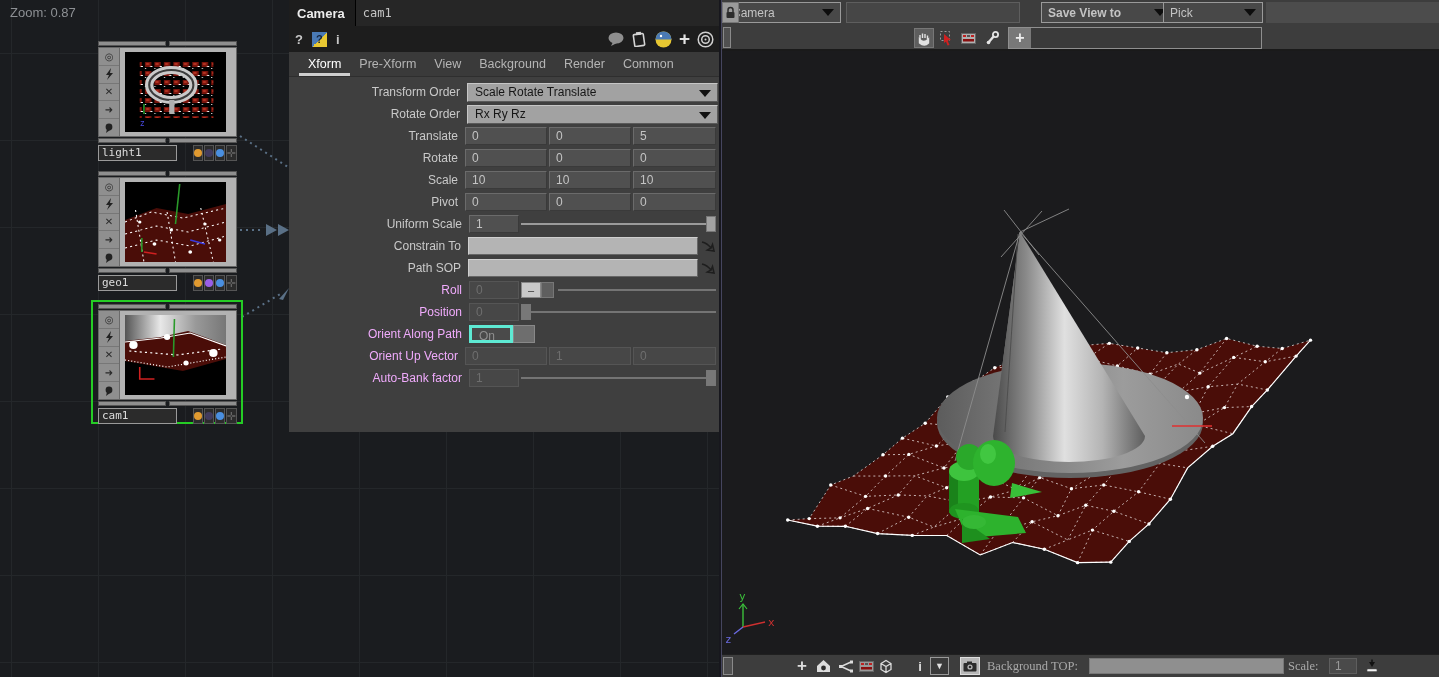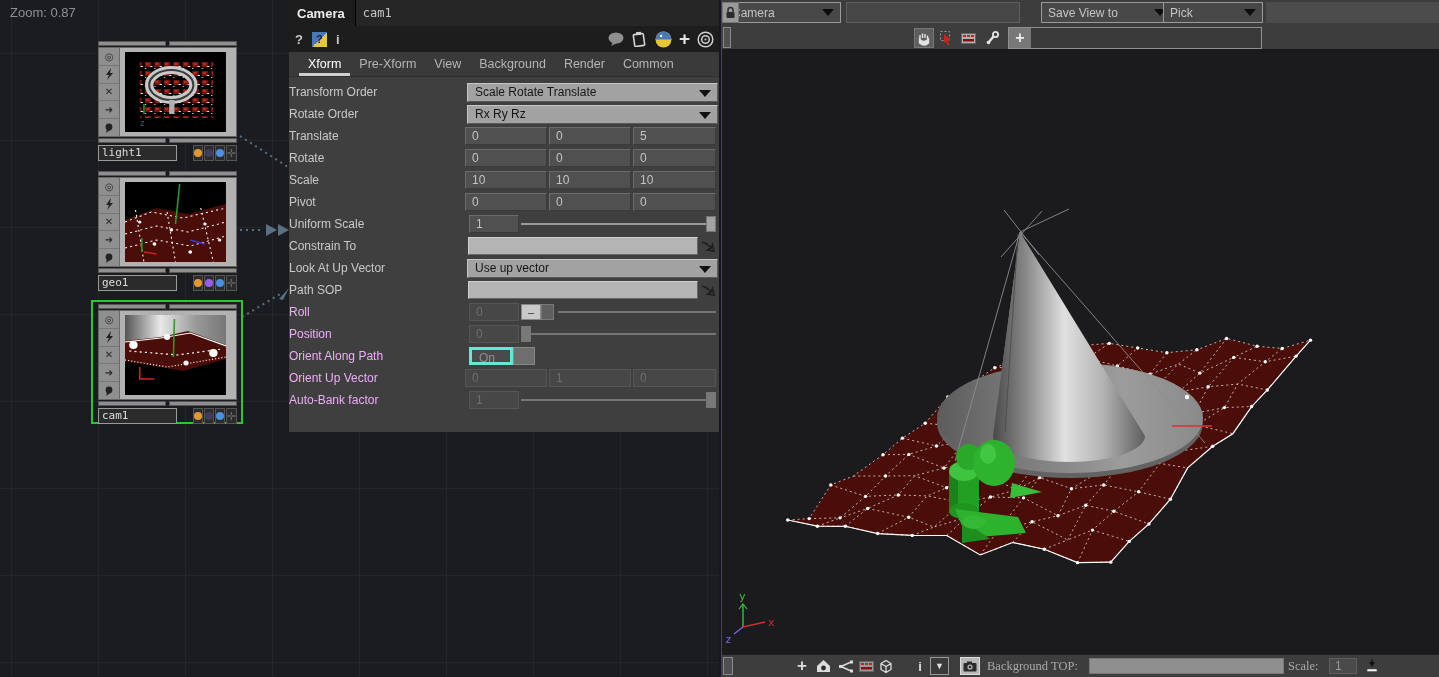--- a/index.html
+++ b/index.html
@@ -40,21 +40,21 @@
   .hico{color:#c8c8c8;font-size:13px;font-weight:bold;margin-right:9px;}
   .pyhelp{width:15px;height:15px;background:linear-gradient(135deg,#4a7ab5 50%,#e8c832 50%);
           color:#14223a;font-size:11px;font-weight:bold;text-align:center;line-height:15px;margin-right:9px;}
   .hspacer{flex:1;}
   .rico{margin-left:7px;display:flex;align-items:center;}
   .tab-bar{height:25px;border-bottom:1px solid #2e2e2e;display:flex;align-items:flex-end;padding-left:10px;background:#3a3a3a;}
   .tab{color:#b5b5b5;font-size:12.5px;padding:4px 9px 5px;cursor:default;}
   .tab.active{color:#fff;border-bottom:3px solid #cfcfcf;padding-bottom:2px;}
   .pbody{padding-top:4px;}
   .prow{display:flex;align-items:center;height:22px;padding-right:2px;}
-  .plabel{width:180px;padding-right:23px;color:#c9c9c9;font-size:12px;white-space:nowrap;}
+  .plabel{width:180px;text-align:right;padding-right:7px;color:#c9c9c9;font-size:12px;white-space:nowrap;}
   .prow.dis .plabel{color:#f0abfc;}
   .pctrl{flex:1;display:flex;align-items:center;height:18px;}
   .numf{width:82px;height:18px;background:#505050;border:1px solid #6b6b6b;border-right-color:#3a3a3a;border-bottom-color:#3a3a3a;
         color:#c4c4c4;font-size:12px;padding:1px 0 0 6px;margin-right:2px;}
   .numf.small{width:50px;}
   .prow.dis .numf{background:#474747;border-color:#555;color:#6e6e6e;}
   .dropdown{width:251px;height:19px;background:#a2a2a2;border:1px solid #c6c6c6;border-right-color:#5a5a5a;border-bottom-color:#5a5a5a;
         color:#161616;font-size:12px;padding:1px 36px 0 7px;position:relative;}
   .dd-arrow{position:absolute;right:6px;top:6px;width:0;height:0;border-left:6px solid transparent;border-right:6px solid transparent;border-top:7px solid #111;}
   .strf{width:230px;height:18px;background:#b4b4b4;border:1px solid #cfcfcf;border-right-color:#666;border-bottom-color:#666;}
@@ -439,26 +439,20 @@
         <div class="pctrl">
           <div class="strf"></div>
           <span class="refico">
               <svg width="16" height="15">
                 <path d="M2 3 Q7 4 11 9 L12.5 5.5 L14 12 L7.5 11 L11 9" fill="none" stroke="#1e1e1e" stroke-width="1.6"></path>
               </svg>
             </span>
         </div>
       </div>
       <div class="prow">
-        <span class="plabel">Look At Up Vector</span>
-        <div class="pctrl">
-            <div class="dropdown"><span>Use up vector</span><span class="dd-arrow"></span></div>
-          </div>
-      </div>
-      <div class="prow">
         <span class="plabel">Path SOP</span>
         <div class="pctrl">
           <div class="strf"></div>
           <span class="refico">
               <svg width="16" height="15">
                 <path d="M2 3 Q7 4 11 9 L12.5 5.5 L14 12 L7.5 11 L11 9" fill="none" stroke="#1e1e1e" stroke-width="1.6"></path>
               </svg>
             </span>
         </div>
       </div>
@@ -519,21 +513,21 @@
         <span>Camera</span>
           <span class="dd-b"></span>
       </div>
       <div class="vfield" style="left:124px;width:174px;"></div>
       <div class="lockbox">
         <svg width="11" height="13">
             <rect x="1.5" y="6" width="8" height="6" rx="1" fill="#2c2c2c"></rect>
             <path d="M3 6 V4 a2.5 2.5 0 0 1 5 0 V6" fill="none" stroke="#2c2c2c" stroke-width="1.5"></path>
           </svg>
       </div>
-      <div class="vdd" style="left:319px;width:132px;">
+      <div class="vdd" style="left:319px;width:132px;font-weight:bold;">
         <span>Save View to</span>
           <span class="dd-b"></span>
       </div>
       <div class="vdd" style="left:441px;width:100px;">
         <span>Pick</span>
           <span class="dd-b"></span>
       </div>
       <div class="lightstrip" style="left:544px;width:173px;"></div>
     </div>
     <div class="vrow2">

